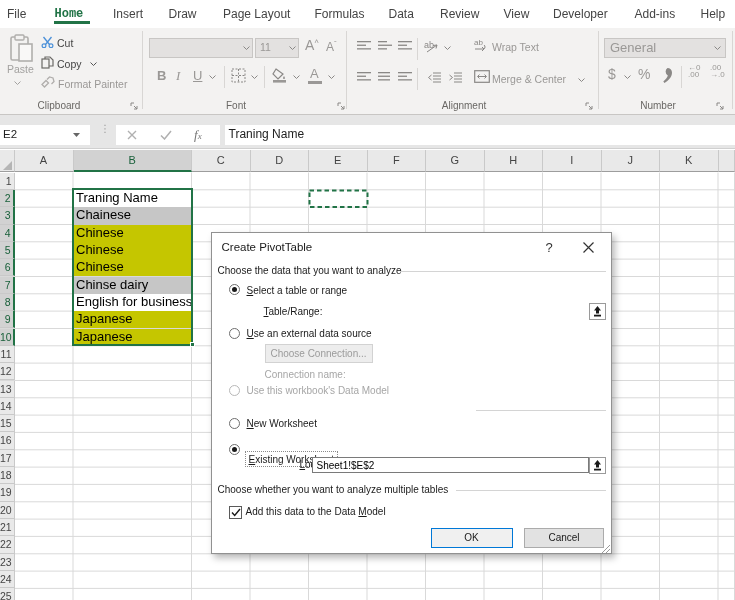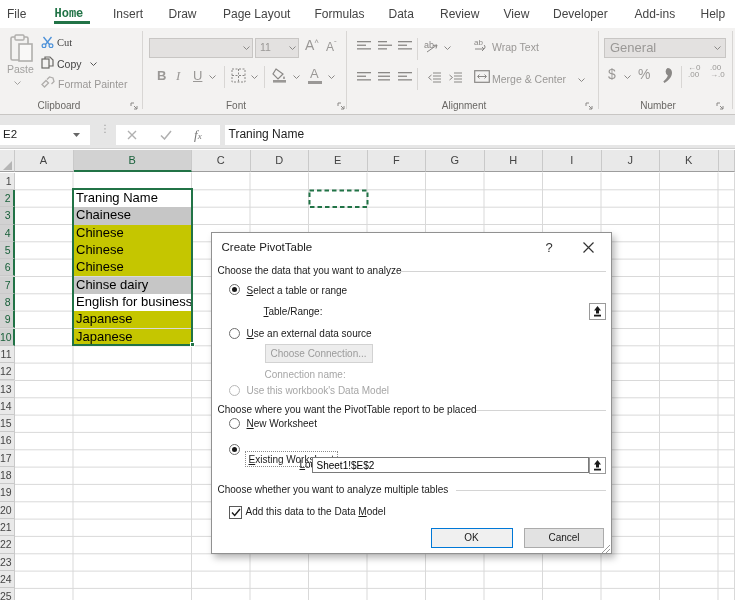--- a/index.html
+++ b/index.html
@@ -86,21 +86,21 @@
 </svg>
 <div class="ribtxt" style="left:7px;top:35px;color:#a3a2a0;">Paste</div>
 <svg class="chev" style="left:14px;top:53px;" viewBox="0 0 7 4">
         <path d="M0.5 0.5l3 3 3-3" stroke="#a3a2a0" fill="none"></path>
       </svg>
 <svg class="abs" style="left:41px;top:8px;" width="13" height="12" viewBox="0 0 13 12">
 <path d="M2.5 1l6 7.5M10.5 1l-6 7.5" stroke="#4a90d9" stroke-width="1.3" fill="none"></path>
 <circle cx="3" cy="9.8" r="1.9" fill="none" stroke="#4a90d9" stroke-width="1.2"></circle>
 <circle cx="10" cy="9.8" r="1.9" fill="none" stroke="#4a90d9" stroke-width="1.2"></circle>
 </svg>
-<div class="ribtxt ribtxt-dark" style="left:57px;top:9px;font-family:Liberation Serif, serif;">Cut</div>
+<div class="ribtxt ribtxt-dark" style="left:57px;top:9px;">Cut</div>
 <svg class="abs" style="left:41px;top:28px;" width="13" height="13" viewBox="0 0 13 13">
 <path d="M4 3V1h5l3 3v6h-4" fill="none" stroke="#6b6966" stroke-width="1.2"></path>
 <rect x="1" y="3" width="7" height="9" fill="none" stroke="#6b6966" stroke-width="1.2"></rect>
 </svg>
 <div class="ribtxt ribtxt-dark" style="left:57px;top:29.5px;">Copy</div>
 <svg class="chev" style="left:90px;top:34px;" viewBox="0 0 7 4">
         <path d="M0.5 0.5l3 3 3-3" stroke="#555" fill="none"></path>
       </svg>
 <svg class="abs" style="left:41px;top:48px;" width="14" height="12" viewBox="0 0 14 12">
 <path d="M1 8.5l4-4 2.5 2.5-4 4z" fill="none" stroke="#b0aeac" stroke-width="1.3"></path>
@@ -355,21 +355,20 @@
         <path d="M4.5 0L8 4.5H6v3H3v-3H1z" fill="#1a1a1a"></path>
         <rect x="1" y="8.7" width="7" height="1.8" fill="#1a1a1a"></rect>
       </svg>
 <div class="radio" style="left:17px;top:95px;"></div>
 <div class="dtext" style="left:35px;top:95.5px;"><u>U</u>se an external data source</div>
 <div class="abs" style="left:53px;top:111px;width:108px;height:19.5px;background:#ededed;border:1px solid #d2d2d2;font-size:10px;color:#9b9b9b;text-align:center;line-height:17.5px;">Choose Connection...</div>
 <div class="dtext dtext-dis" style="left:53px;top:136px;">Connection name:</div>
 <div class="radio radio-dis" style="left:17px;top:152px;"></div>
 <div class="dtext dtext-dis" style="left:35px;top:152px;">Use this workbook's Data Model</div>
 
-<div class="dsec" style="left:6px;top:171.5px;">Choose where you want the PivotTable report to be placed</div>
 <div class="dline" style="left:264px;top:177.5px;width:130px;"></div>
 <div class="radio" style="left:17px;top:185px;"></div>
 <div class="dtext" style="left:35px;top:185px;"><u>N</u>ew Worksheet</div>
 <div class="radio radio-on" style="left:17px;top:211px;"></div>
 <div class="dtext" style="left:33px;top:208px;border:1px dotted #8a8a8a;padding:2px 3px 1px 3px;margin-top:10px;"><u>E</u>xisting Worksheet</div>
 <div class="dtext" style="left:52px;top:226px;padding-left:36px;"><u>L</u>ocation:</div>
 <div class="field" style="left:100px;top:224px;width:277px;height:16.5px;">Sheet1!$E$2</div>
 <div class="rangebtn" style="left:377px;top:224px;"></div>
 <svg class="abs" style="left:381px;top:227px;" width="9" height="11" viewBox="0 0 9 11">
         <path d="M4.5 0L8 4.5H6v3H3v-3H1z" fill="#1a1a1a"></path>

